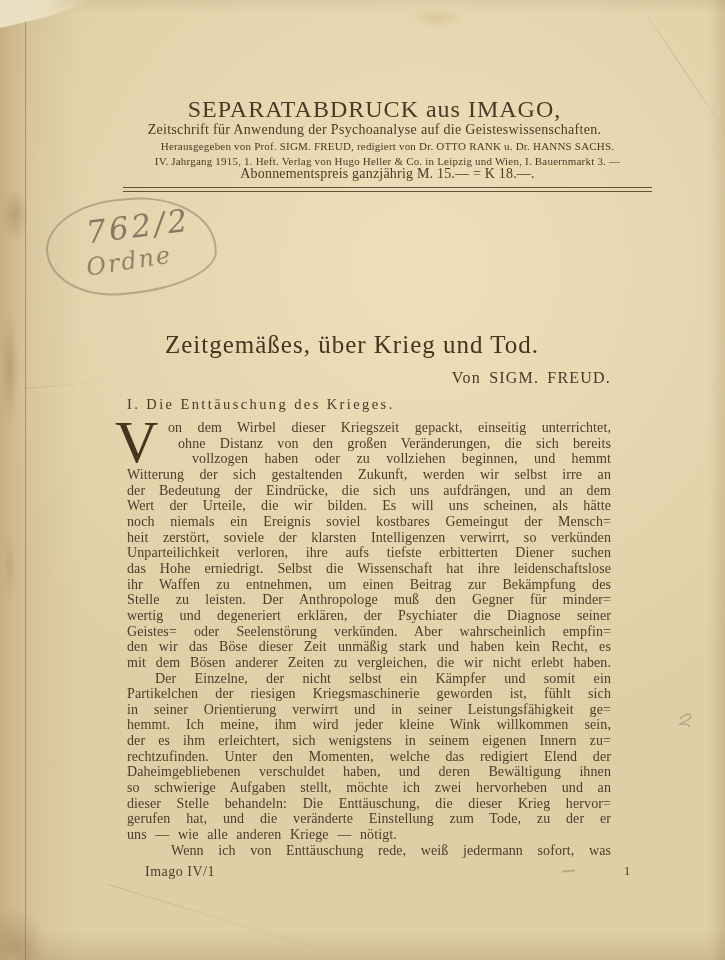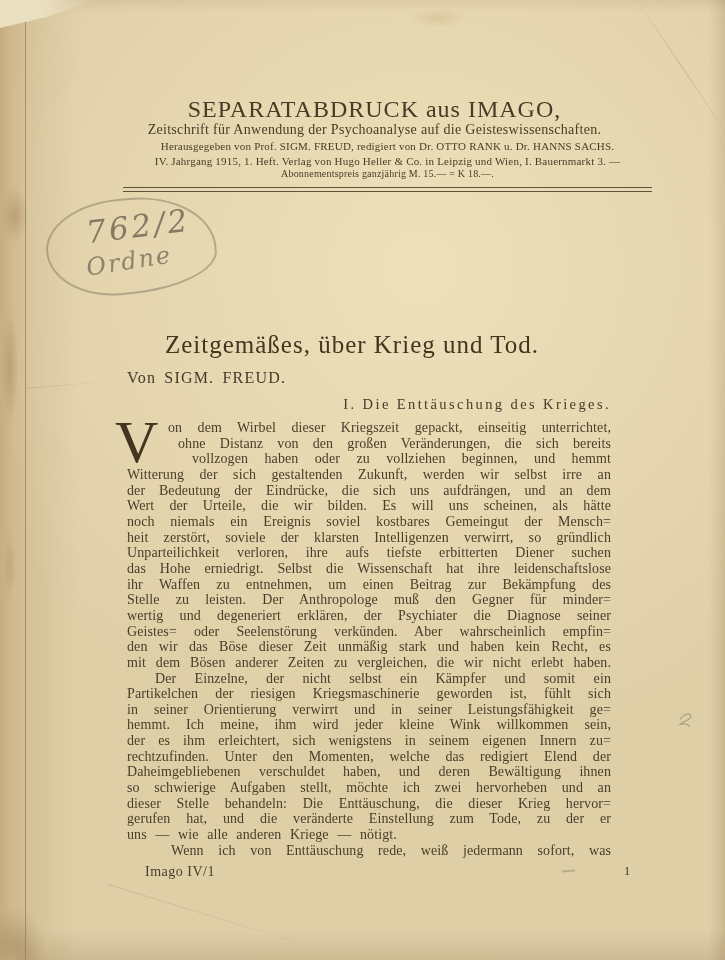--- a/index.html
+++ b/index.html
@@ -34,39 +34,39 @@
   .crease.c-bl{left:108px;top:884px;width:270px;height:1px;transform:rotate(17deg);transform-origin:left top;
     background:linear-gradient(to right,rgba(130,100,65,.22),rgba(130,100,65,0));}
   .crease.c-mid{left:26px;top:384px;width:90px;height:1px;transform:rotate(-5deg);
     background:linear-gradient(to right,rgba(130,100,65,.18),rgba(130,100,65,0));}
 
   
   .journal-header{position:absolute;left:123px;top:70px;width:529px;text-align:center;color:#493a26;}
   .jh-1{font-size:24px;letter-spacing:1px;line-height:22px;padding-right:26px;margin-top:28px;}
   .jh-2{font-size:14px;letter-spacing:.3px;line-height:17px;padding-right:26px;margin-top:1px;}
   .jh-3{font-size:11px;letter-spacing:.2px;line-height:12.5px;margin-top:2px;}
-  .jh-5{font-size:10px;letter-spacing:.2px;line-height:12.5px;margin-top:1px;}
+  .jh-5{font-size:14px;letter-spacing:.2px;line-height:12.5px;margin-top:1px;}
   .double-rule{margin-top:6px;height:3.6px;border-top:1.6px solid rgba(74,58,38,.85);border-bottom:1.6px solid rgba(74,58,38,.85);}
 
   
   .note-oval{position:absolute;left:46px;top:198px;width:166px;height:92px;
     border:2px solid rgba(132,120,98,.5);
     border-radius:48% 52% 58% 44% / 52% 62% 40% 55%;
     transform:rotate(-5deg);}
   .note-number{position:absolute;left:86px;top:208px;font-size:31px;font-style:italic;
     color:rgba(108,98,80,.8);transform:rotate(-7deg);letter-spacing:3px;font-family:"DejaVu Serif",serif;}
   .note-word{position:absolute;left:86px;top:247px;font-size:24px;font-style:italic;
     color:rgba(108,98,80,.72);transform:rotate(-9deg);letter-spacing:2px;font-family:"DejaVu Serif",serif;}
 
   
   .article-title{position:absolute;left:110px;top:331px;width:484px;text-align:center;
     font-size:25px;letter-spacing:1px;font-weight:normal;margin:0;color:#43351f;}
-  .byline{position:absolute;left:127px;top:369px;width:484px;text-align:left;
+  .byline{position:absolute;left:127px;top:369px;width:484px;text-align:right;
     font-size:16px;letter-spacing:1.2px;word-spacing:3px;color:#47392a;}
-  .section-heading{position:absolute;left:127px;top:396px;width:484px;text-align:right;
+  .section-heading{position:absolute;left:127px;top:396px;width:484px;text-align:left;
     font-size:14.5px;letter-spacing:2.4px;font-weight:normal;margin:0;color:#47392a;}
 
   .body-text{position:absolute;left:127px;top:420px;width:484px;font-size:14px;color:#4b3c29;}
   .bl{line-height:15.65px;text-align:justify;text-align-last:justify;letter-spacing:.1px;}
   .bl.d1{padding-left:41px;}
   .bl.d2{padding-left:51px;}
   .bl.d3{padding-left:65px;}
   .bl.ind{text-indent:28px;}
   .bl.ind2{text-indent:44px;}
   .bl.end{text-align-last:left;word-spacing:5px;}
@@ -114,21 +114,21 @@
     <h2 class="section-heading">I. Die Enttäuschung des Krieges.</h2>
     <div class="body-text">
       <span class="dropcap">V</span>
     <div class="bl d1">on dem Wirbel dieser Kriegszeit gepackt, einseitig unterrichtet,</div>
         <div class="bl d2">ohne Distanz von den großen Veränderungen, die sich bereits</div>
         <div class="bl d3">vollzogen haben oder zu vollziehen beginnen, und hemmt</div>
         <div class="bl">Witterung der sich gestaltenden Zukunft, werden wir selbst irre an</div>
         <div class="bl">der Bedeutung der Eindrücke, die sich uns aufdrängen, und an dem</div>
         <div class="bl">Wert der Urteile, die wir bilden. Es will uns scheinen, als hätte</div>
         <div class="bl">noch niemals ein Ereignis soviel kostbares Gemeingut der Mensch=</div>
-        <div class="bl">heit zerstört, soviele der klarsten Intelligenzen verwirrt, so gründlich</div>
+        <div class="bl">heit zerstört, soviele der klarsten Intelligenzen verwirrt, so verkünden</div>
         <div class="bl">Unparteilichkeit verloren, ihre aufs tiefste erbitterten Diener suchen</div>
         <div class="bl">das Hohe erniedrigt. Selbst die Wissenschaft hat ihre leidenschaftslose</div>
         <div class="bl">ihr Waffen zu entnehmen, um einen Beitrag zur Bekämpfung des</div>
         <div class="bl">Stelle zu leisten. Der Anthropologe muß den Gegner für minder=</div>
         <div class="bl">wertig und degeneriert erklären, der Psychiater die Diagnose seiner</div>
         <div class="bl">Geistes= oder Seelenstörung verkünden. Aber wahrscheinlich empfin=</div>
         <div class="bl">den wir das Böse dieser Zeit unmäßig stark und haben kein Recht, es</div>
         <div class="bl">mit dem Bösen anderer Zeiten zu vergleichen, die wir nicht erlebt haben.</div>
         <div class="bl ind">Der Einzelne, der nicht selbst ein Kämpfer und somit ein</div>
         <div class="bl">Partikelchen der riesigen Kriegsmaschinerie geworden ist, fühlt sich</div>

